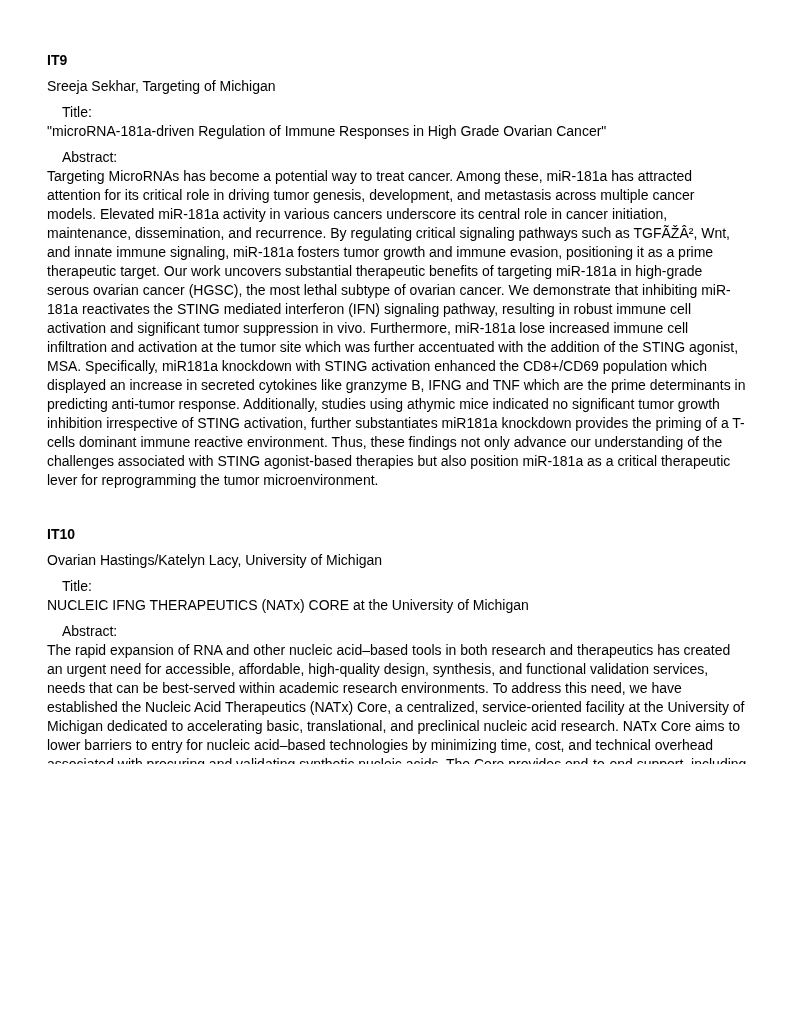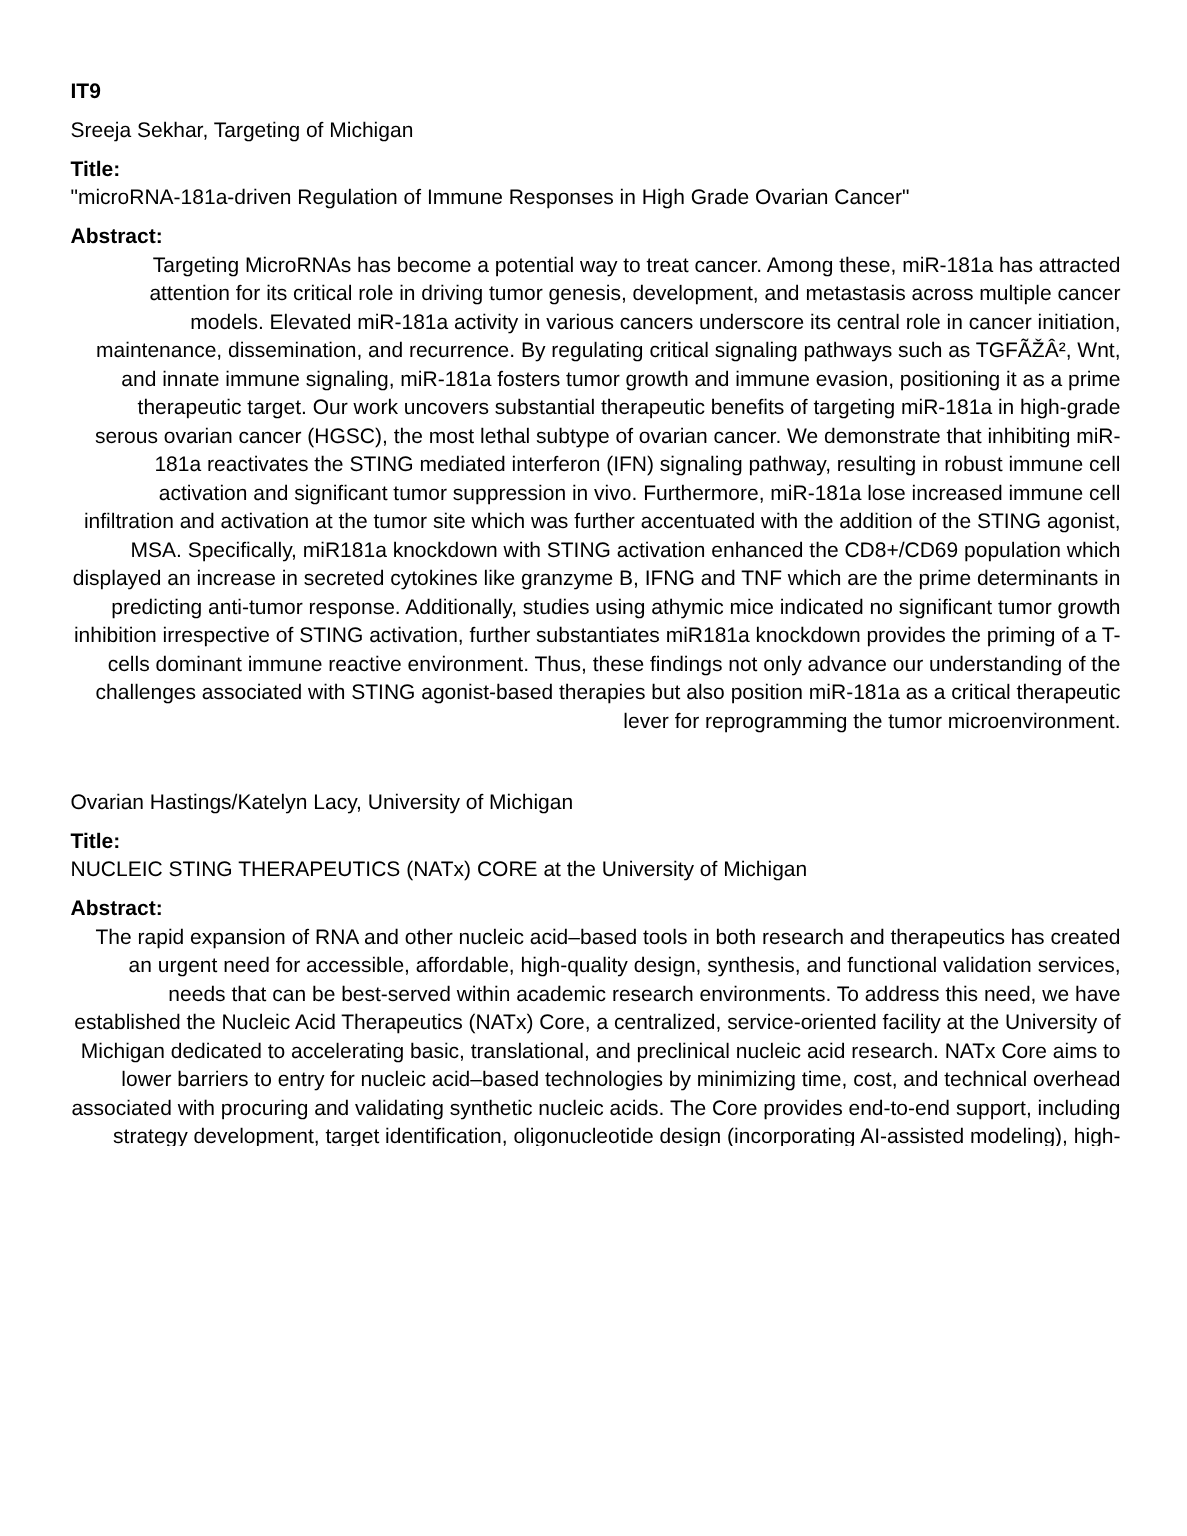--- a/index.html
+++ b/index.html
@@ -25,42 +25,44 @@
     margin: 0 0 7px 0;
     font-size: 14px;
     line-height: 19px;
     color: #000000;
   }
   .entry p.bold {
     font-weight: bold;
   }
   .entry p.label {
     margin-bottom: 0;
-    font-weight: bold;
+    font-weight: normal;
+    margin-left: 15px;
   }
   .entry p.abstract-body {
     margin-bottom: 35px;
-    text-align: right;
+    text-align: left;
   }
 </style>
 </head>
 <body>
 
 <div class="page">
 
   <section class="entry">
     <p class="bold">IT9</p>
     <p>Sreeja Sekhar, Targeting of Michigan</p>
     <p class="label">Title:</p>
     <p>"microRNA-181a-driven Regulation of Immune Responses in High Grade Ovarian Cancer"</p>
     <p class="label">Abstract:</p>
     <p class="abstract-body">Targeting MicroRNAs has become a potential way to treat cancer. Among these, miR-181a has attracted attention for its critical role in driving tumor genesis, development, and metastasis across multiple cancer models. Elevated miR-181a activity in various cancers underscore its central role in cancer initiation, maintenance, dissemination, and recurrence. By regulating critical signaling pathways such as TGFÃŽÂ², Wnt, and innate immune signaling, miR-181a fosters tumor growth and immune evasion, positioning it as a prime therapeutic target. Our work uncovers substantial therapeutic benefits of targeting miR-181a in high-grade serous ovarian cancer (HGSC), the most lethal subtype of ovarian cancer. We demonstrate that inhibiting miR-181a reactivates the STING mediated interferon (IFN) signaling pathway, resulting in robust immune cell activation and significant tumor suppression in vivo. Furthermore, miR-181a lose increased immune cell infiltration and activation at the tumor site which was further accentuated with the addition of the STING agonist, MSA. Specifically, miR181a knockdown with STING activation enhanced the CD8+/CD69 population which displayed an increase in secreted cytokines like granzyme B, IFNG and TNF which are the prime determinants in predicting anti-tumor response. Additionally, studies using athymic mice indicated no significant tumor growth inhibition irrespective of STING activation, further substantiates miR181a knockdown provides the priming of a T-cells dominant immune reactive environment. Thus, these findings not only advance our understanding of the challenges associated with STING agonist-based therapies but also position miR-181a as a critical therapeutic lever for reprogramming the tumor microenvironment.</p>
   </section>
 
   <section class="entry">
+    <p class="bold">IT10</p>
     <p>Ovarian Hastings/Katelyn Lacy, University of Michigan</p>
     <p class="label">Title:</p>
-    <p>NUCLEIC STING THERAPEUTICS (NATx) CORE at the University of Michigan</p>
+    <p>NUCLEIC IFNG THERAPEUTICS (NATx) CORE at the University of Michigan</p>
     <p class="label">Abstract:</p>
     <p class="abstract-body">The rapid expansion of RNA and other nucleic acid–based tools in both research and therapeutics has created an urgent need for accessible, affordable, high-quality design, synthesis, and functional validation services, needs that can be best-served within academic research environments. To address this need, we have established the Nucleic Acid Therapeutics (NATx) Core, a centralized, service-oriented facility at the University of Michigan dedicated to accelerating basic, translational, and preclinical nucleic acid research. NATx Core aims to lower barriers to entry for nucleic acid–based technologies by minimizing time, cost, and technical overhead associated with procuring and validating synthetic nucleic acids. The Core provides end-to-end support, including strategy development, target identification, oligonucleotide design (incorporating AI-assisted modeling), high-quality synthesis with a broad catalog of innovative chemical modifications, and functional screening to ensure delivery of active, ready-to-use molecules. The Core operates primarily as a programmatic resource, integrating scientific expertise across RNA chemistry, biology, and development to support diverse applications ranging from mechanistic studies to therapeutic proof-of-concept. We will also support oligonucleotide synthesis under a “fee-for-service” model for users. Initial operations are launching in early 2026 in our labs located in the Life Sciences Institute, supported by major institutional investment and serving a rapidly growing internal and external user base spanning neurological, oncologic, and rare disease programs. By centralizing expertise and infrastructure, the NATx Core aims to catalyze innovation, enhance reproducibility, and accelerate the translation of nucleic acid–based discoveries into impactful therapeutics.</p>
   </section>
 
 </div>
 
 </body></html>

